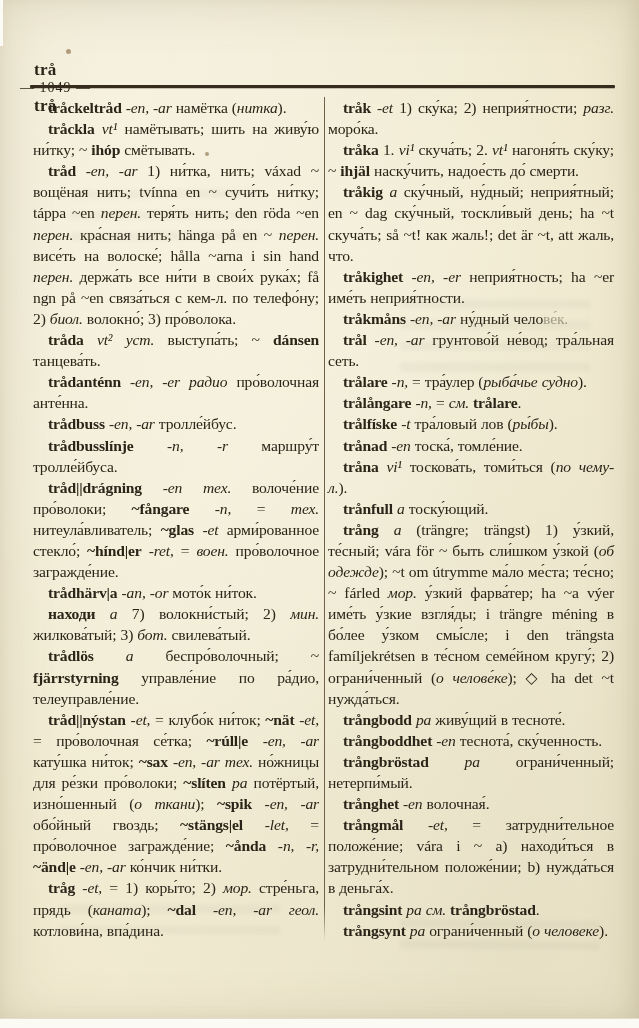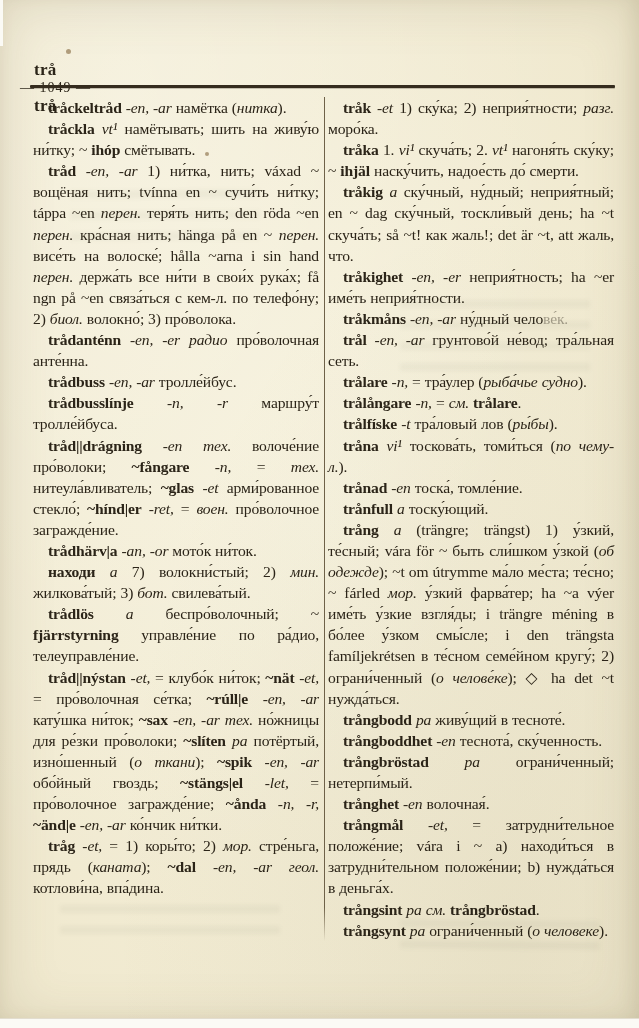--- a/index.html
+++ b/index.html
@@ -81,20 +81,21 @@
     <span class="guide-word">trå</span>
   </div>
 
   <div class="header-rule"></div>
 
   <div class="columns">
     <div class="column">
         <p class="entry"><span class="seg-b">tråckeltråd</span><span class="seg-i"> -en, -ar</span><span class="seg-n"> намётка (</span><span class="seg-i">нитка</span><span class="seg-n">).</span></p>
         <p class="entry"><span class="seg-b">tråckla</span><span class="seg-i"> vt¹</span><span class="seg-n"> намётывать; шить на живу́ю ни́тку; ~ </span><span class="seg-b">ihóp</span><span class="seg-n"> смётывать.</span></p>
         <p class="entry"><span class="seg-b">tråd</span><span class="seg-i"> -en, -ar</span><span class="seg-n"> 1) ни́тка, нить; váxad ~ вощёная нить; tvínna en ~ сучи́ть ни́тку; táppa ~en </span><span class="seg-i">перен.</span><span class="seg-n"> теря́ть нить; den röda ~en </span><span class="seg-i">перен.</span><span class="seg-n"> кра́сная нить; hänga på en ~ </span><span class="seg-i">перен.</span><span class="seg-n"> висе́ть на волоске́; hålla ~arna i sin hand </span><span class="seg-i">перен.</span><span class="seg-n"> держа́ть все ни́ти в свои́х рука́х; få ngn på ~en связа́ться с кем-л. по телефо́ну; 2) </span><span class="seg-i">биол.</span><span class="seg-n"> волокно́; 3) про́волока.</span></p>
+        <p class="entry"><span class="seg-b">tråda</span><span class="seg-i"> vt² уст.</span><span class="seg-n"> выступа́ть; ~ </span><span class="seg-b">dánsen</span><span class="seg-n"> танцева́ть.</span></p>
         <p class="entry"><span class="seg-b">trådanténn</span><span class="seg-i"> -en, -er радио</span><span class="seg-n"> про́волочная анте́нна.</span></p>
         <p class="entry"><span class="seg-b">trådbuss</span><span class="seg-i"> -en, -ar</span><span class="seg-n"> тролле́йбус.</span></p>
         <p class="entry"><span class="seg-b">trådbusslínje</span><span class="seg-i"> -n, -r</span><span class="seg-n"> маршру́т тролле́йбуса.</span></p>
         <p class="entry"><span class="seg-b">tråd||drágning</span><span class="seg-i"> -en тех.</span><span class="seg-n"> волоче́ние про́волоки; </span><span class="seg-b">~fångare</span><span class="seg-i"> -n,</span><span class="seg-n"> = </span><span class="seg-i">тех.</span><span class="seg-n"> нитеула́вливатель; </span><span class="seg-b">~glas</span><span class="seg-i"> -et</span><span class="seg-n"> арми́рованное стекло́; </span><span class="seg-b">~hínd|er</span><span class="seg-i"> -ret,</span><span class="seg-n"> = </span><span class="seg-i">воен.</span><span class="seg-n"> про́волочное загражде́ние.</span></p>
         <p class="entry"><span class="seg-b">trådhärv|a</span><span class="seg-i"> -an, -or</span><span class="seg-n"> мото́к ни́ток.</span></p>
         <p class="entry"><span class="seg-b">находи</span><span class="seg-i"> a</span><span class="seg-n"> 7) волокни́стый; 2) </span><span class="seg-i">мин.</span><span class="seg-n"> жилкова́тый; 3) </span><span class="seg-i">бот.</span><span class="seg-n"> свилева́тый.</span></p>
         <p class="entry"><span class="seg-b">trådlös</span><span class="seg-i"> a</span><span class="seg-n"> беспро́волочный; ~ </span><span class="seg-b">fjärrstyrning</span><span class="seg-n"> управле́ние по ра́дио, телеуправле́ние.</span></p>
         <p class="entry"><span class="seg-b">tråd||nýstan</span><span class="seg-i"> -et,</span><span class="seg-n"> = клубо́к ни́ток; </span><span class="seg-b">~nät</span><span class="seg-i"> -et,</span><span class="seg-n"> = про́волочная се́тка; </span><span class="seg-b">~rúll|e</span><span class="seg-i"> -en, -ar</span><span class="seg-n"> кату́шка ни́ток; </span><span class="seg-b">~sax</span><span class="seg-i"> -en, -ar тех.</span><span class="seg-n"> но́жницы для ре́зки про́волоки; </span><span class="seg-b">~slíten</span><span class="seg-i"> pa</span><span class="seg-n"> потёртый, изно́шенный (</span><span class="seg-i">о ткани</span><span class="seg-n">); </span><span class="seg-b">~spik</span><span class="seg-i"> -en, -ar</span><span class="seg-n"> обо́йный гвоздь; </span><span class="seg-b">~stängs|el</span><span class="seg-i"> -let,</span><span class="seg-n"> = про́волочное загражде́ние; </span><span class="seg-b">~ånda</span><span class="seg-i"> -n, -r,</span><span class="seg-n"> </span><span class="seg-b">~änd|e</span><span class="seg-i"> -en, -ar</span><span class="seg-n"> ко́нчик ни́тки.</span></p>
         <p class="entry"><span class="seg-b">tråg</span><span class="seg-i"> -et,</span><span class="seg-n"> = 1) коры́то; 2) </span><span class="seg-i">мор.</span><span class="seg-n"> стре́ньга, прядь (</span><span class="seg-i">каната</span><span class="seg-n">); </span><span class="seg-b">~dal</span><span class="seg-i"> -en, -ar геол.</span><span class="seg-n"> котлови́на, впа́дина.</span></p>
       </div>
@@ -102,22 +103,22 @@
     <div class="column">
         <p class="entry"><span class="seg-b">tråk</span><span class="seg-i"> -et</span><span class="seg-n"> 1) ску́ка; 2) неприя́тности; </span><span class="seg-i">разг.</span><span class="seg-n"> моро́ка.</span></p>
         <p class="entry"><span class="seg-b">tråka</span><span class="seg-n"> 1. </span><span class="seg-i">vi¹</span><span class="seg-n"> скуча́ть; 2. </span><span class="seg-i">vt¹</span><span class="seg-n"> нагоня́ть ску́ку; ~ </span><span class="seg-b">ihjäl</span><span class="seg-n"> наску́чить, надое́сть до́ смерти.</span></p>
         <p class="entry"><span class="seg-b">tråkig</span><span class="seg-i"> a</span><span class="seg-n"> ску́чный, ну́дный; неприя́тный; en ~ dag ску́чный, тоскли́вый день; ha ~t скуча́ть; så ~t! как жаль!; det är ~t, att жаль, что.</span></p>
         <p class="entry"><span class="seg-b">tråkighet</span><span class="seg-i"> -en, -er</span><span class="seg-n"> неприя́тность; ha ~er име́ть неприя́тности.</span></p>
         <p class="entry"><span class="seg-b">tråkmåns</span><span class="seg-i"> -en, -ar</span><span class="seg-n"> ну́дный чело</span><span class="seg-f">ве́к.</span></p>
         <p class="entry"><span class="seg-b">trål</span><span class="seg-i"> -en, -ar</span><span class="seg-n"> грунтово́й не́вод; тра́льная сеть.</span></p>
         <p class="entry"><span class="seg-b">trålare</span><span class="seg-i"> -n,</span><span class="seg-n"> = тра́улер (</span><span class="seg-i">рыба́чье судно</span><span class="seg-n">).</span></p>
         <p class="entry"><span class="seg-b">trålångare</span><span class="seg-i"> -n,</span><span class="seg-n"> = </span><span class="seg-i">см.</span><span class="seg-n"> </span><span class="seg-b">trålare</span><span class="seg-n">.</span></p>
         <p class="entry"><span class="seg-b">trålfíske</span><span class="seg-i"> -t</span><span class="seg-n"> тра́ловый лов (</span><span class="seg-i">ры́бы</span><span class="seg-n">).</span></p>
+        <p class="entry"><span class="seg-b">trånad</span><span class="seg-i"> -en</span><span class="seg-n"> тоска́, томле́ние.</span></p>
         <p class="entry"><span class="seg-b">tråna</span><span class="seg-i"> vi¹</span><span class="seg-n"> тоскова́ть, томи́ться (</span><span class="seg-i">по чему-л.</span><span class="seg-n">).</span></p>
-        <p class="entry"><span class="seg-b">trånad</span><span class="seg-i"> -en</span><span class="seg-n"> тоска́, томле́ние.</span></p>
         <p class="entry"><span class="seg-b">trånfull</span><span class="seg-i"> a</span><span class="seg-n"> тоску́ющий.</span></p>
         <p class="entry"><span class="seg-b">trång</span><span class="seg-i"> a</span><span class="seg-n"> (trängre; trängst) 1) у́зкий, те́сный; vára för ~ быть сли́шком у́зкой (</span><span class="seg-i">об одежде</span><span class="seg-n">); ~t om útrymme ма́ло ме́ста; те́сно; ~ fárled </span><span class="seg-i">мор.</span><span class="seg-n"> у́зкий фарва́тер; ha ~a výer име́ть у́зкие взгля́ды; i trängre méning в бо́лее у́зком смы́сле; i den trängsta famíljekrétsen в те́сном семе́йном кругу́; 2) ограни́ченный (</span><span class="seg-i">о челове́ке</span><span class="seg-n">); ◇ ha det ~t нужда́ться.</span></p>
         <p class="entry"><span class="seg-b">trångbodd</span><span class="seg-i"> pa</span><span class="seg-n"> живу́щий в тесноте́.</span></p>
         <p class="entry"><span class="seg-b">trångboddhet</span><span class="seg-i"> -en</span><span class="seg-n"> теснота́, ску́ченность.</span></p>
         <p class="entry"><span class="seg-b">trångbröstad</span><span class="seg-i"> pa</span><span class="seg-n"> ограни́ченный; нетерпи́мый.</span></p>
         <p class="entry"><span class="seg-b">trånghet</span><span class="seg-i"> -en</span><span class="seg-n"> волочная́.</span></p>
         <p class="entry"><span class="seg-b">trångmål</span><span class="seg-i"> -et,</span><span class="seg-n"> = затрудни́тельное положе́ние; vára i ~ a) находи́ться в затрудни́тельном положе́нии; b) нужда́ться в деньга́х.</span></p>
         <p class="entry"><span class="seg-b">trångsint</span><span class="seg-i"> pa см.</span><span class="seg-n"> </span><span class="seg-b">trångbröstad</span><span class="seg-n">.</span></p>
         <p class="entry"><span class="seg-b">trångsynt</span><span class="seg-i"> pa</span><span class="seg-n"> ограни́ченный (</span><span class="seg-i">о человеке</span><span class="seg-n">).</span></p>
       </div>

